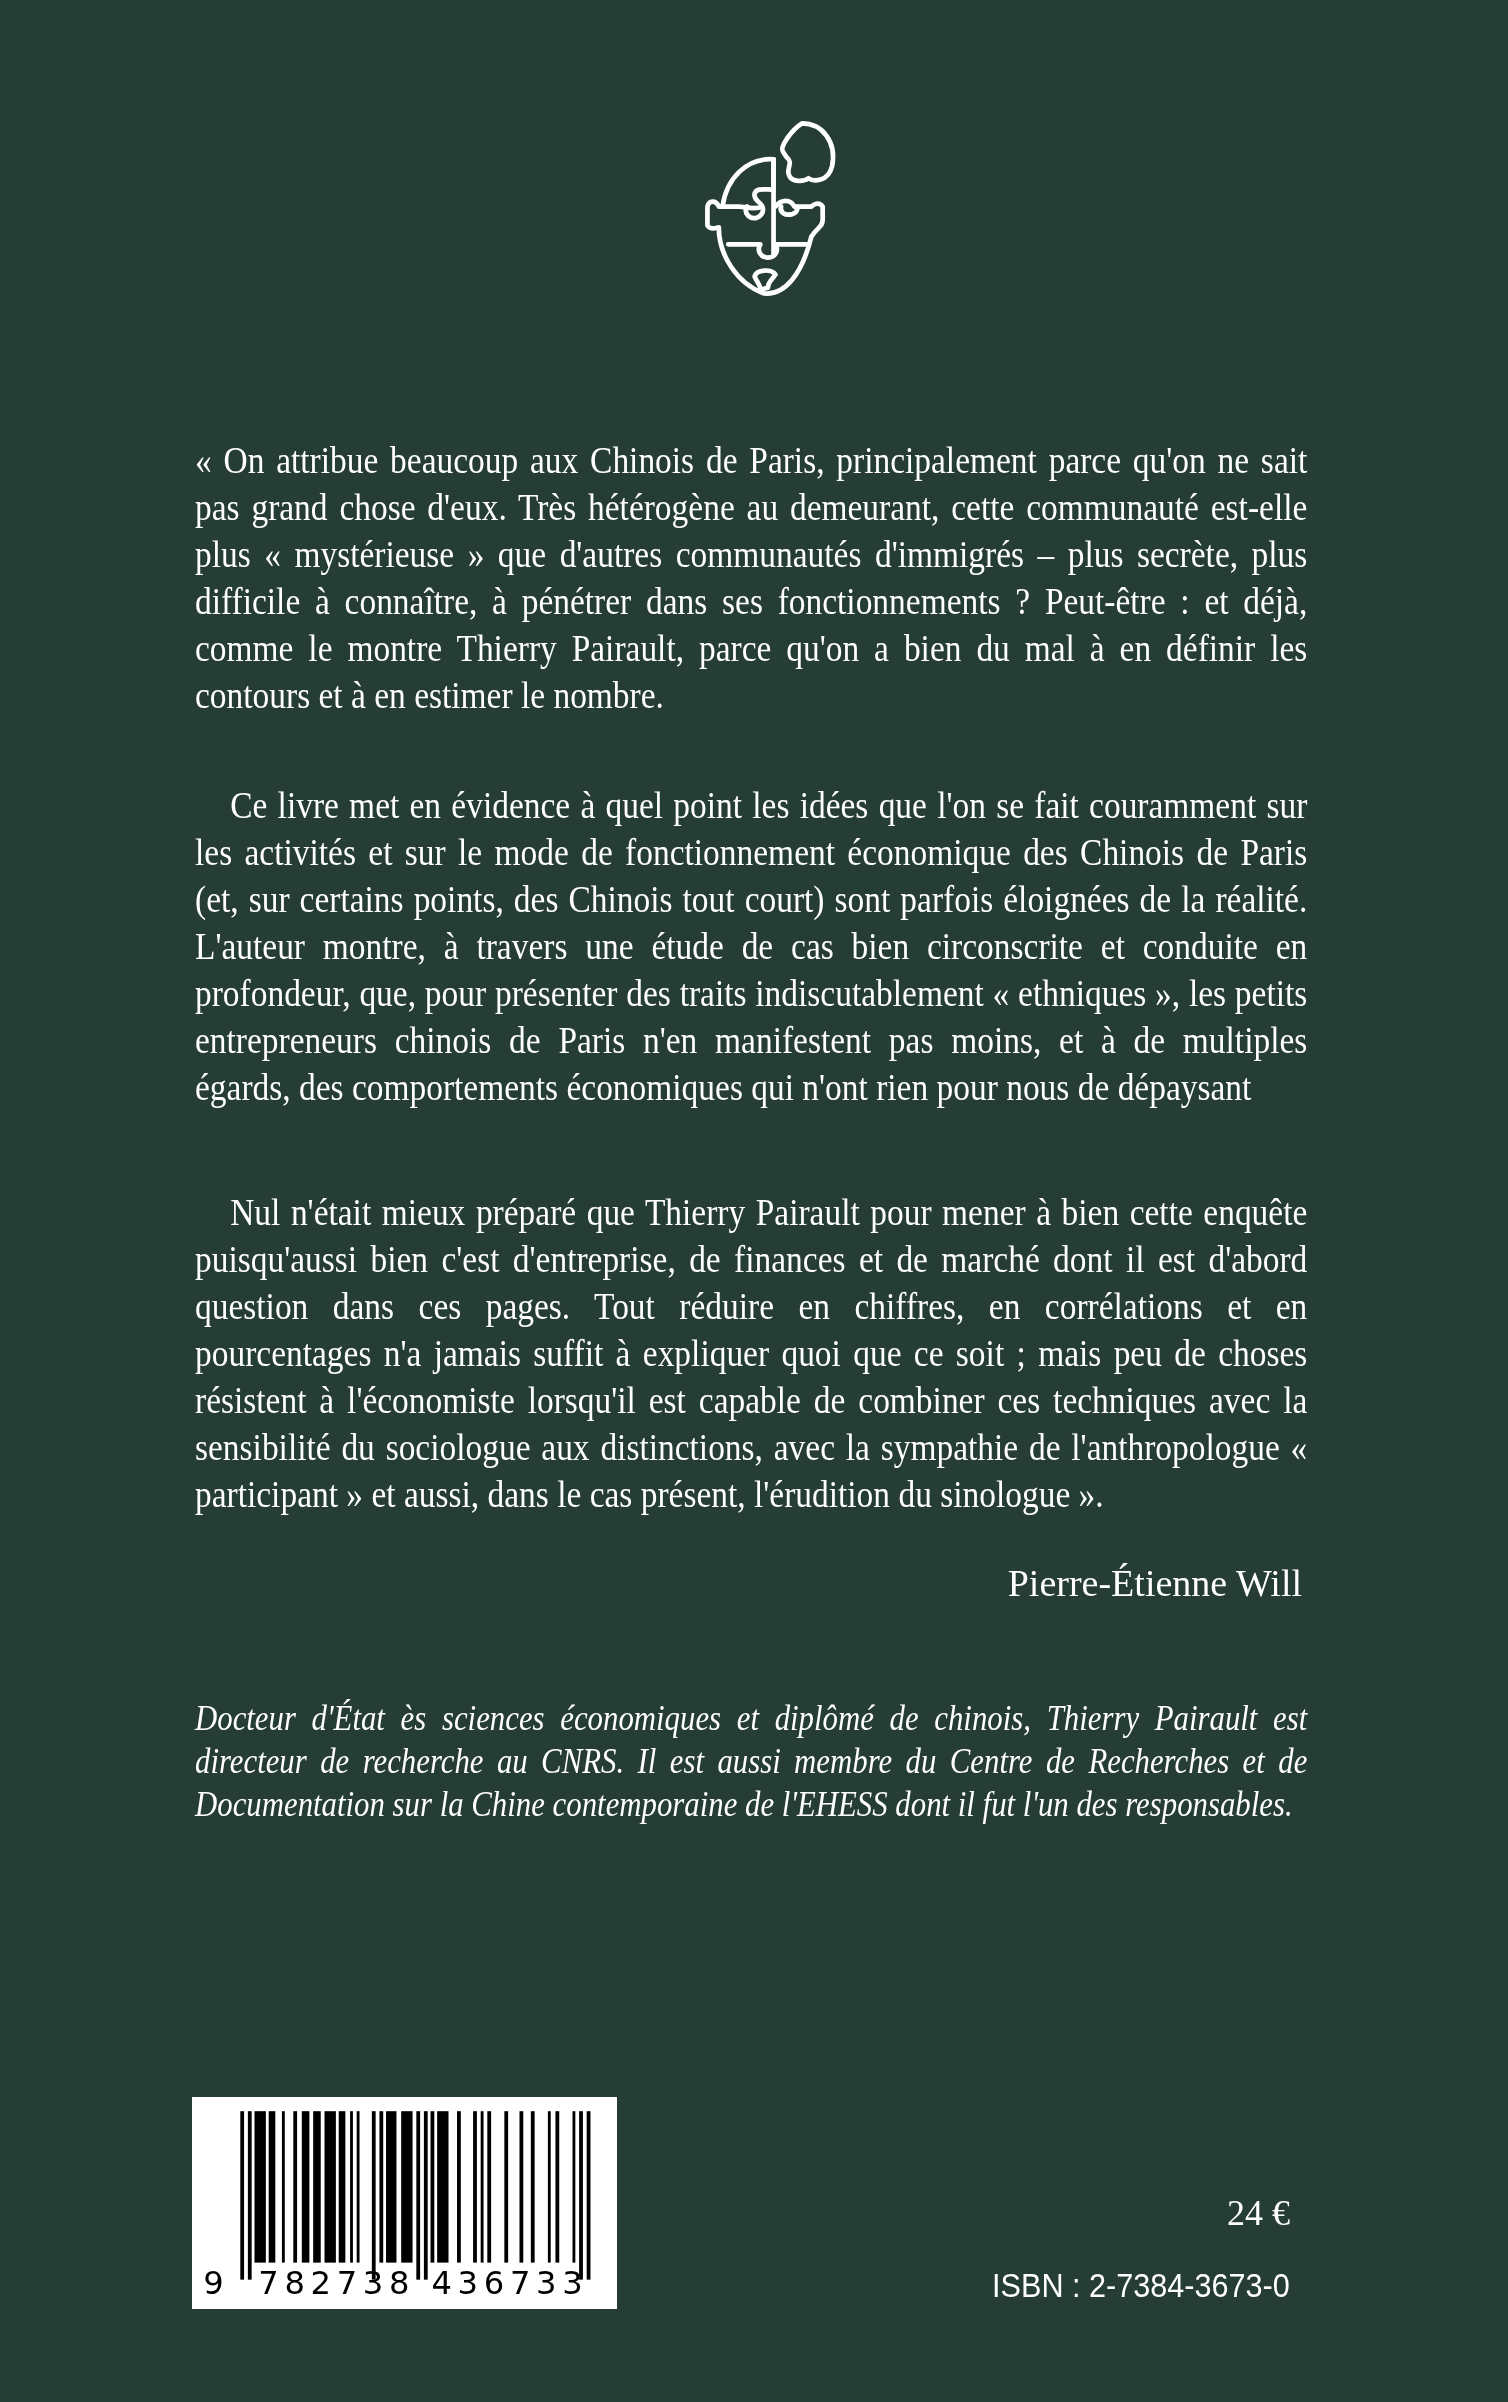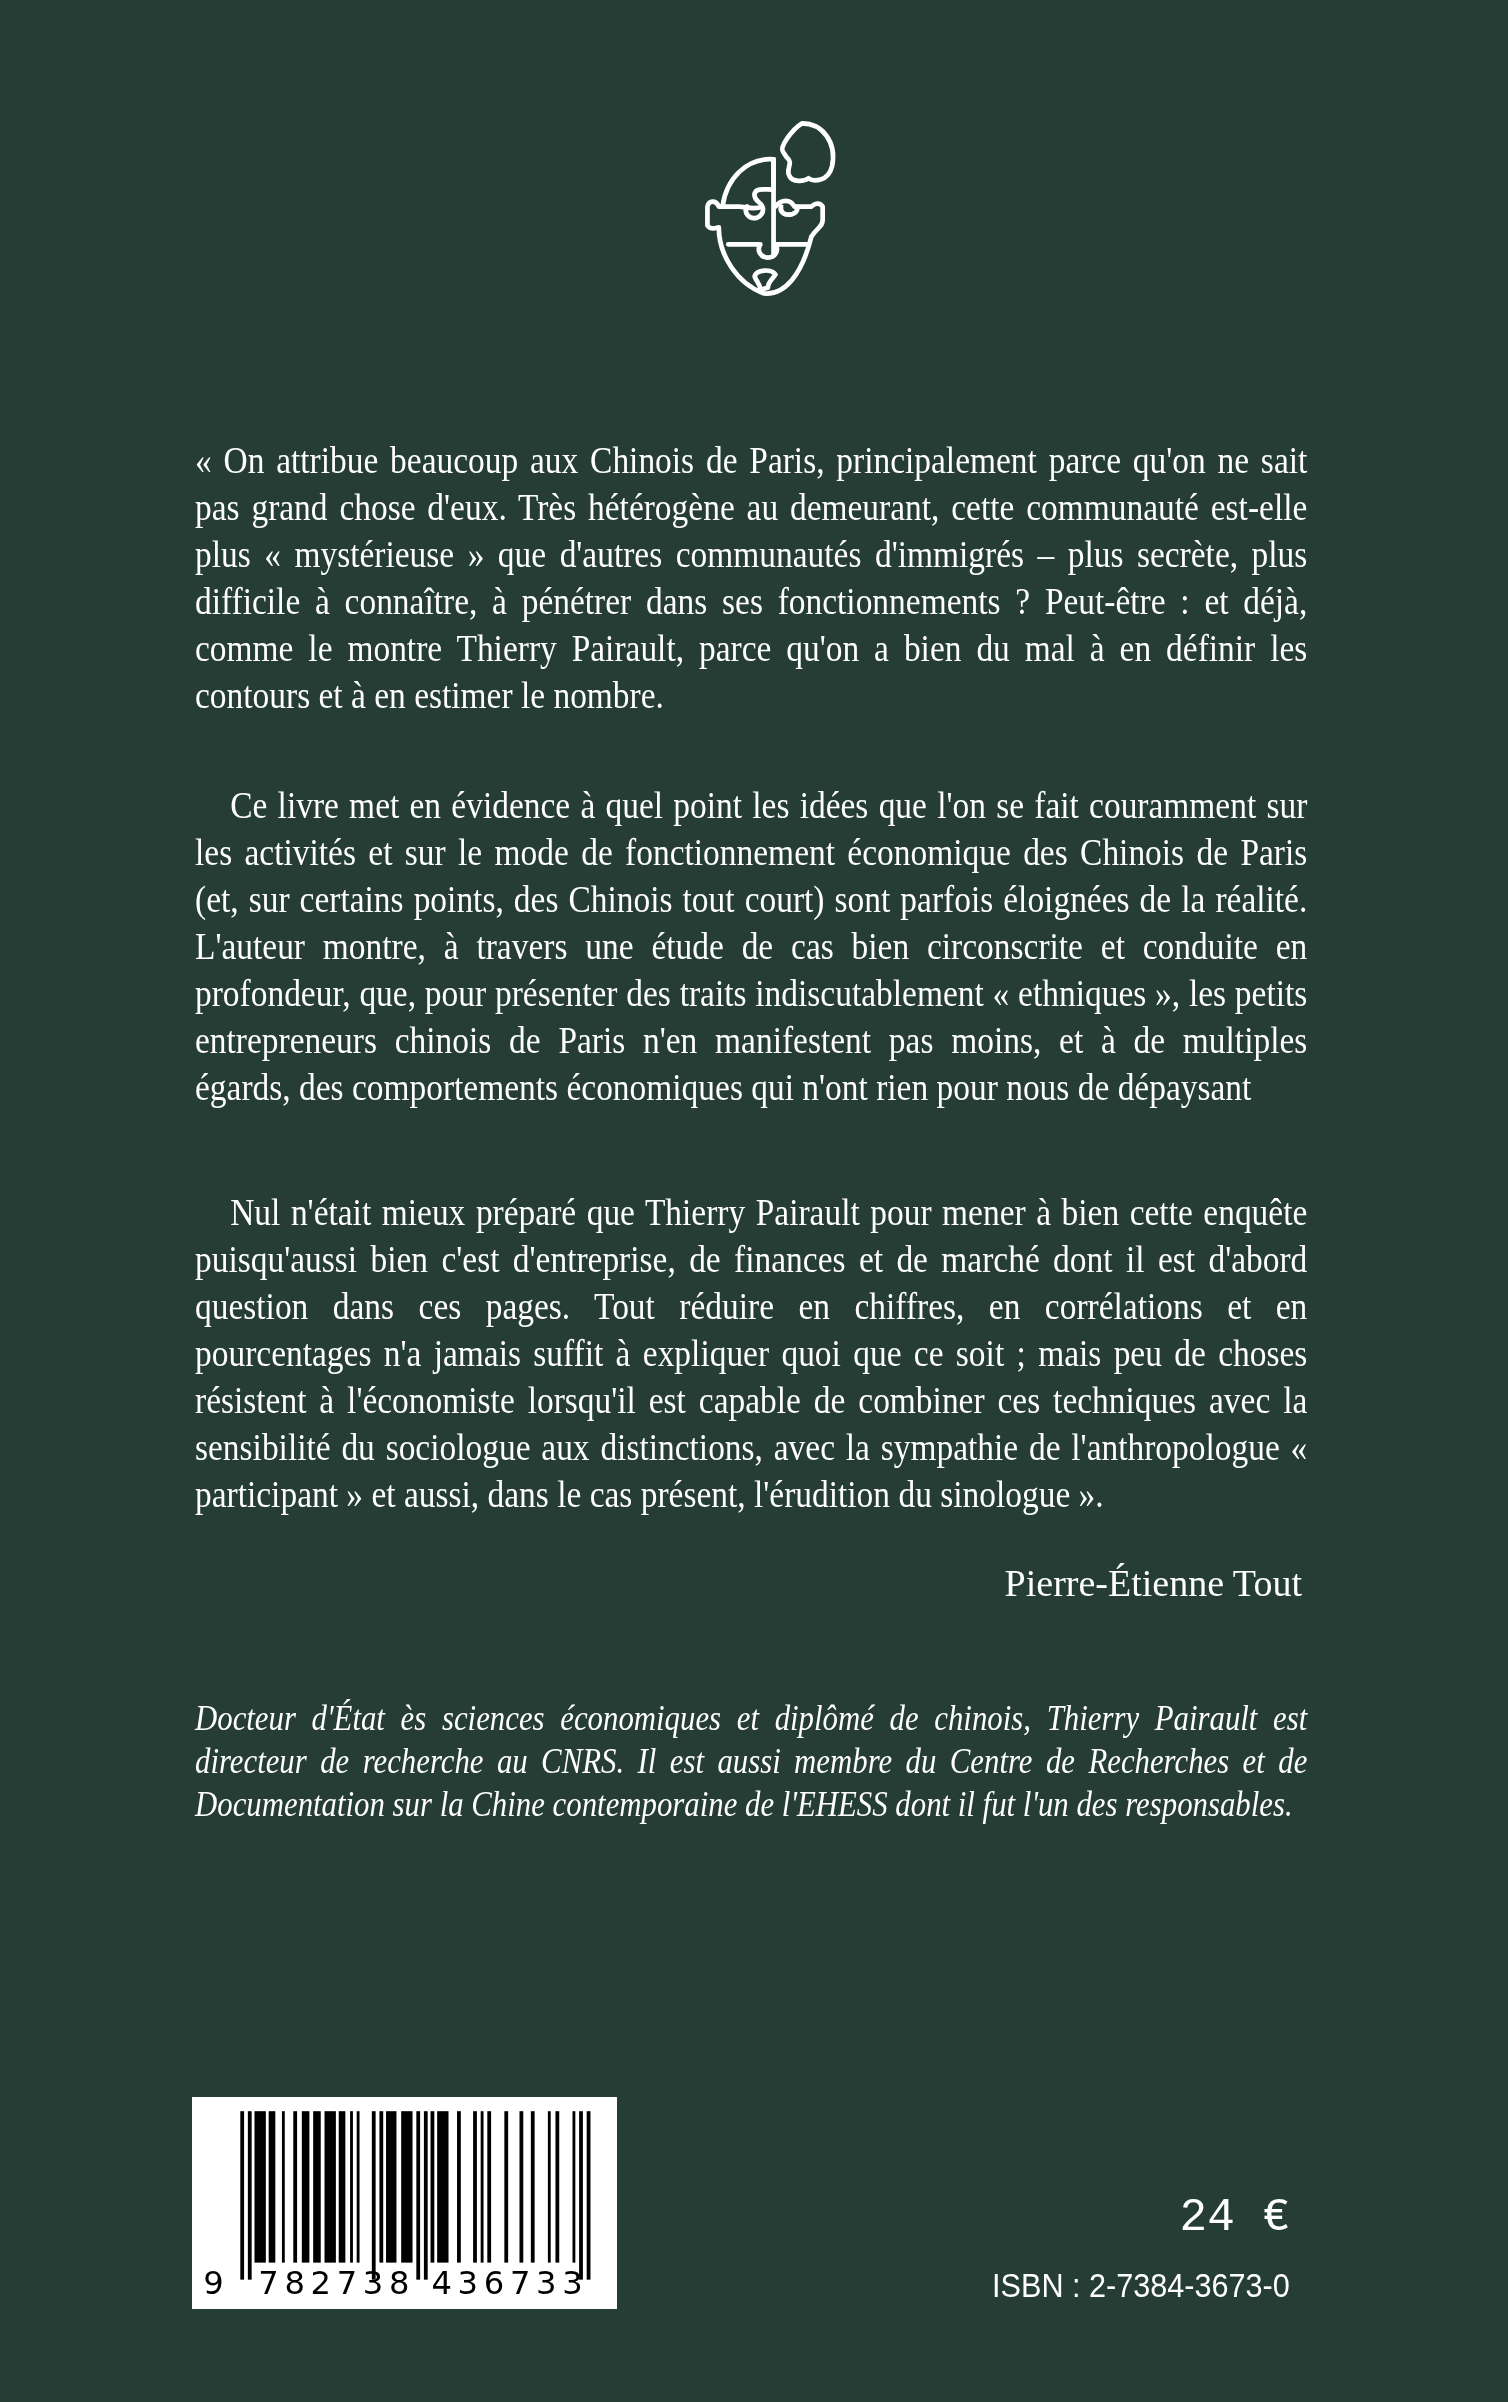--- a/index.html
+++ b/index.html
@@ -32,22 +32,22 @@
       transform: scaleX(0.88); transform-origin: left top;
       width: 1264px;
     }
     .barcode-box {
       position: absolute; left: 192px; top: 2097px;
       width: 425px; height: 212px; background: #ffffff;
     }
     .barcode-svg { position: absolute; left: 0; top: 0; }
     .price {
       position: absolute; right: 218px; top: 2192px;
-      font-family: Liberation Mono, monospace;
-      font-size: 46px;
+      font-family: Liberation Serif, serif;
+      font-size: 36px;
     }
     .isbn {
       position: absolute; right: 218px; top: 2266px;
       font-family: "Liberation Sans", "DejaVu Sans", sans-serif;
       font-size: 34px;
       transform: scaleX(0.9); transform-origin: right top;
     }
   </style>
 </head>
 <body>
@@ -68,21 +68,21 @@
     <path d="M106,118 C104,124 110,128 118,126 C124,124 124,118 122,118"></path>
 
     <path d="M78,192 C80,184 96,184 100,190 C96,196 92,198 92,204 L84,206 C84,200 80,198 78,192 Z"></path>
   </g>
 </svg>
 
 <div class="text-block p1">« On attribue beaucoup aux Chinois de Paris, principalement parce qu'on ne sait pas grand chose d'eux. Très hétérogène au demeurant, cette communauté est-elle plus « mystérieuse » que d'autres communautés d'immigrés – plus secrète, plus difficile à connaître, à pénétrer dans ses fonctionnements ? Peut-être : et déjà, comme le montre Thierry Pairault, parce qu'on a bien du mal à en définir les contours et à en estimer le nombre.</div>
 <div class="text-block p2">Ce livre met en évidence à quel point les idées que l'on se fait couramment sur les activités et sur le mode de fonctionnement économique des Chinois de Paris (et, sur certains points, des Chinois tout court) sont parfois éloignées de la réalité. L'auteur montre, à travers une étude de cas bien circonscrite et conduite en profondeur, que, pour présenter des traits indiscutablement « ethniques », les petits entrepreneurs chinois de Paris n'en manifestent pas moins, et à de multiples égards, des comportements économiques qui n'ont rien pour nous de dépaysant</div>
 <div class="text-block p3">Nul n'était mieux préparé que Thierry Pairault pour mener à bien cette enquête puisqu'aussi bien c'est d'entreprise, de finances et de marché dont il est d'abord question dans ces pages. Tout réduire en chiffres, en corrélations et en pourcentages n'a jamais suffit à expliquer quoi que ce soit ; mais peu de choses résistent à l'économiste lorsqu'il est capable de combiner ces techniques avec la sensibilité du sociologue aux distinctions, avec la sympathie de l'anthropologue « participant » et aussi, dans le cas présent, l'érudition du sinologue ».</div>
 
-<div class="signature">Pierre-Étienne Tout</div>
+<div class="signature">Pierre-Étienne Will</div>
 
 <div class="bio">Docteur d'État ès sciences économiques et diplômé de chinois, Thierry Pairault est directeur de recherche au CNRS. Il est aussi membre du Centre de Recherches et de Documentation sur la Chine contemporaine de l'EHESS dont il fut l'un des responsables.</div>
 
 <div class="barcode-box">
   <svg class="barcode-svg" width="425" height="212" viewBox="0 0 449 224">
     <g fill="#000000">
 
       <rect x="51" y="15" width="4" height="178"></rect>
       <rect x="59" y="15" width="4" height="178"></rect>
 

